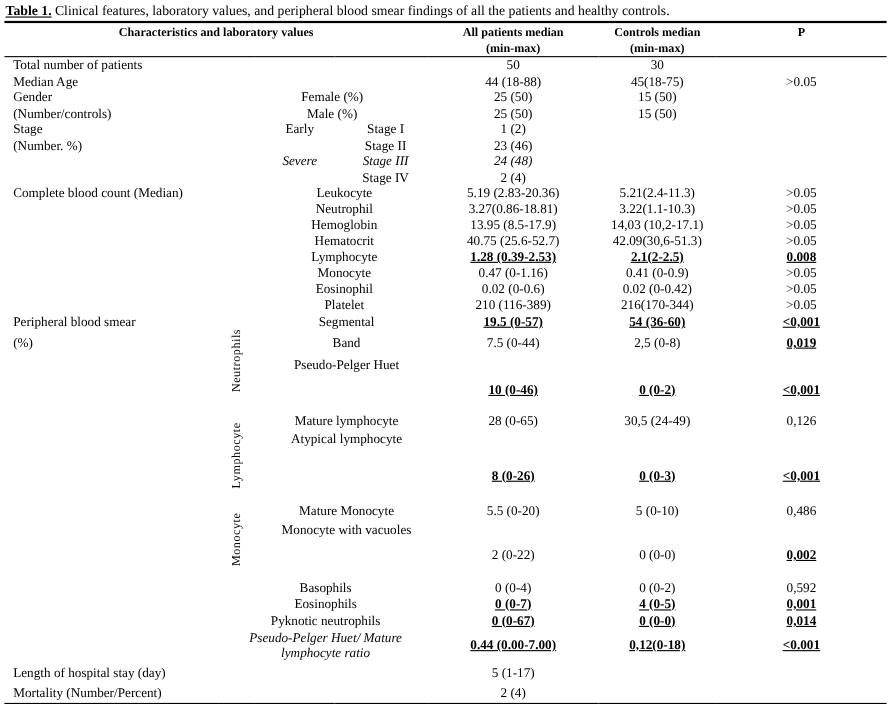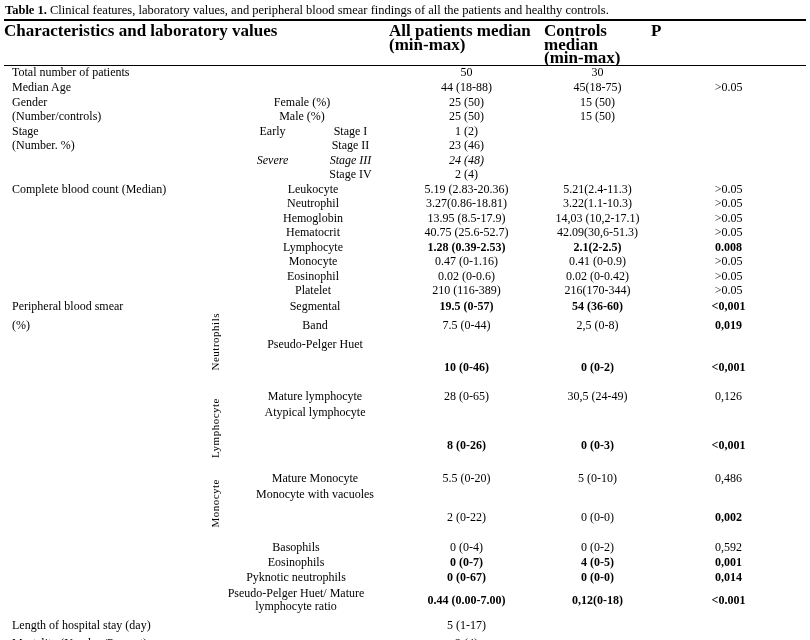--- a/index.html
+++ b/index.html
@@ -2,26 +2,26 @@
 <html><head>
 <meta charset="utf-8">
 <style>
   html,body{margin:0;padding:0;background:#ffffff;}
   body{width:810px;height:640px;overflow:hidden;color:#000;
        font-family:"Liberation Serif","DejaVu Serif",serif;}
   .paper{width:802px;margin:2px 0 0 4px;}
   .title{font-size:12.5px;line-height:13px;padding:2px 0 2px 1px;
          border-bottom:2px solid #000;}
   .title .sep{margin-left:3px;}
-  .b{font-weight:bold;}
+  .b{font-weight:bold;text-decoration:underline;}
   table{border-collapse:collapse;width:802px;table-layout:fixed;
         border-bottom:2px solid #000;font-size:12px;line-height:13px;}
   td{padding:0;vertical-align:middle;overflow:hidden;}
-  td.hd{font-weight:bold;vertical-align:top;padding-top:3px;
-        font-size:17px;line-height:13.5px;border-bottom:1.5px solid #000;}
+  td.hd{font-weight:bold;text-align:center;vertical-align:top;padding-top:3px;
+        font-size:11px;line-height:13.5px;border-bottom:1.5px solid #000;}
   td.c1{padding-left:8px;text-align:left;}
   td.c2,td.c3{text-align:center;}
   td.c3{padding-left:8px;}
   td.val{text-align:center;}
   tr.split td.c2{vertical-align:top;padding-top:2px;}
   tr.split td.val{vertical-align:bottom;padding-bottom:4px;}
   td.rotcell{text-align:center;vertical-align:middle;}
   .rottext{display:inline-block;writing-mode:vertical-rl;transform:rotate(180deg);
            font-size:11px;letter-spacing:0.5px;line-height:11px;}
 </style>
@@ -266,21 +266,21 @@
         </tr>
         <tr style="height: 15px;">
           <td class="c1"></td>
           <td class="c2" colspan="3" style="padding-left: 4px;">Pyknotic neutrophils</td>
           <td class="val b">0 (0-67)</td>
           <td class="val b">0 (0-0)</td>
           <td class="val b">0,014</td>
         </tr>
         <tr style="height: 30px;">
           <td class="c1"></td>
-          <td class="c2" colspan="3" style="padding-left: 4px;">Pseudo-Pelger Huet/ Mature lymphocyte ratio</td>
+          <td class="c2" colspan="3" style="padding-left: 4px; font-style: italic;">Pseudo-Pelger Huet/ Mature lymphocyte ratio</td>
           <td class="val b">0.44 (0.00-7.00)</td>
           <td class="val b">0,12(0-18)</td>
           <td class="val b">&lt;0.001</td>
         </tr>
         <tr style="height: 20px;">
           <td class="c1">Length of hospital stay (day)</td>
           <td class="c2" colspan="3"></td>
           <td class="val">5 (1-17)</td>
           <td class="val"></td>
           <td class="val"></td>

